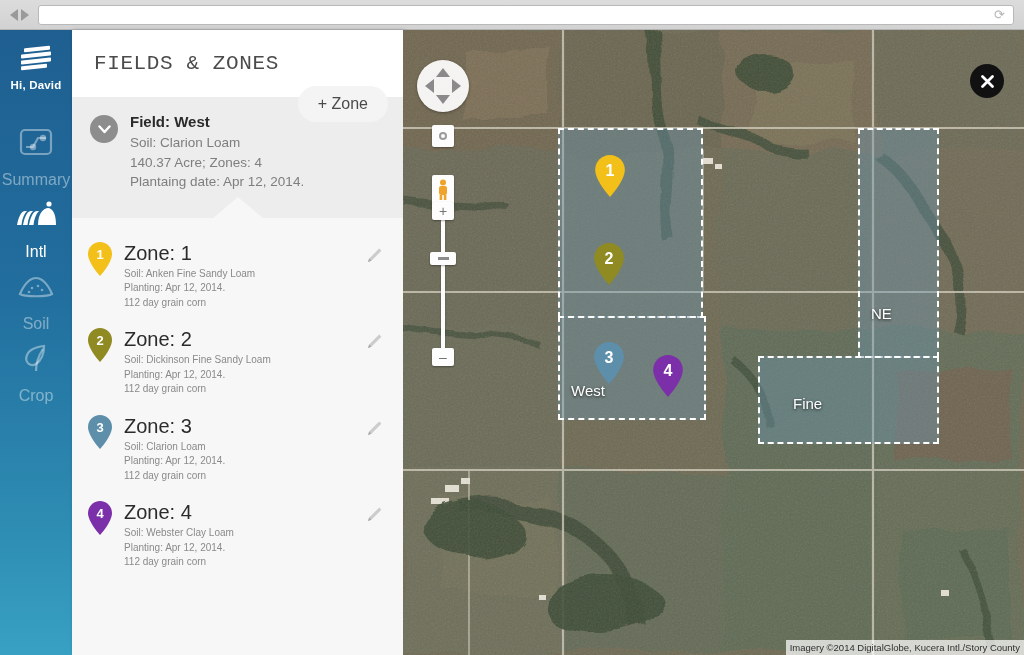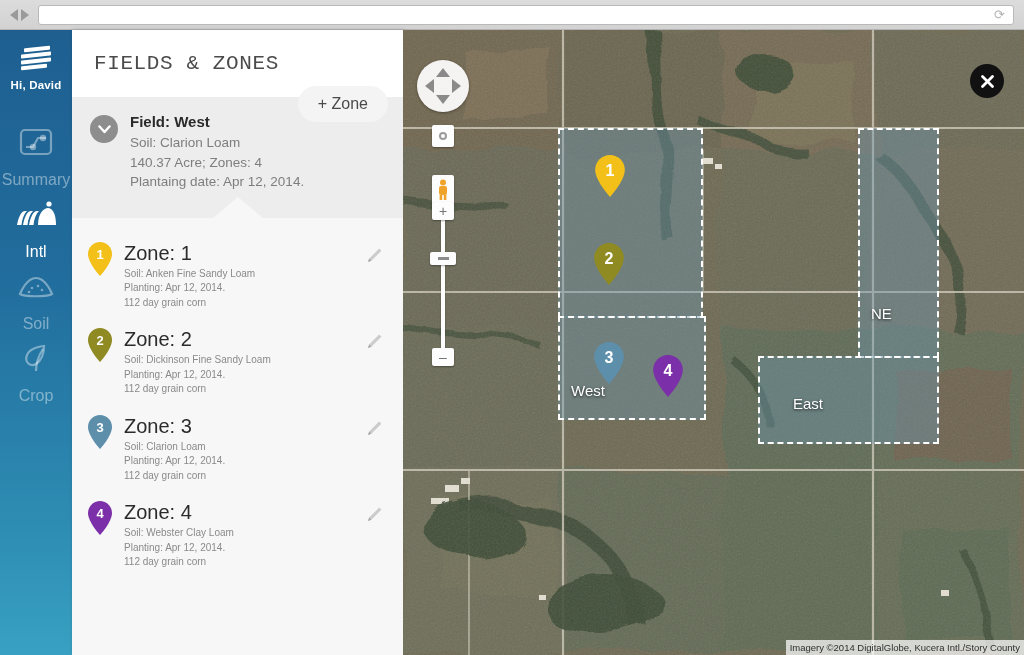--- a/index.html
+++ b/index.html
@@ -429,21 +429,21 @@
       <rect width="621" height="625" filter="url(#grain)" opacity="0.16"></rect>
     </svg>
 
     <div class="fieldpoly" style="left:155px; top:98px; width:145px; height:190px;"></div>
     <div class="fieldpoly" style="left:155px; top:286px; width:148px; height:104px;"></div>
     <div class="fieldpoly" style="left:455px; top:98px; width:81px; height:230px;"></div>
     <div class="fieldpoly" style="left:355px; top:326px; width:181px; height:88px;"></div>
 
     <div class="fieldlabel" style="left:168px; top:352px;">West</div>
     <div class="fieldlabel" style="left:468px; top:275px;">NE</div>
-    <div class="fieldlabel" style="left:390px; top:365px;">East</div>
+    <div class="fieldlabel" style="left:390px; top:365px;">Fine</div>
 
     <div id="markers">
         <div class="mappin" style="left: 192px; top: 125px;"><svg width="30" height="42" viewBox="0 0 24 34">
             <path d="M12 0 C5.4 0 0 5.4 0 12 C0 21 12 34 12 34 C12 34 24 21 24 12 C24 5.4 18.6 0 12 0 Z" fill="#f2c018"></path>
             <text x="12" y="17" text-anchor="middle" font-family="Liberation Sans, sans-serif" font-size="13" font-weight="bold" fill="#ffffff">1</text>
           </svg></div>
         <div class="mappin" style="left: 191px; top: 213px;"><svg width="30" height="42" viewBox="0 0 24 34">
             <path d="M12 0 C5.4 0 0 5.4 0 12 C0 21 12 34 12 34 C12 34 24 21 24 12 C24 5.4 18.6 0 12 0 Z" fill="#8f8a22"></path>
             <text x="12" y="17" text-anchor="middle" font-family="Liberation Sans, sans-serif" font-size="13" font-weight="bold" fill="#ffffff">2</text>
           </svg></div>

